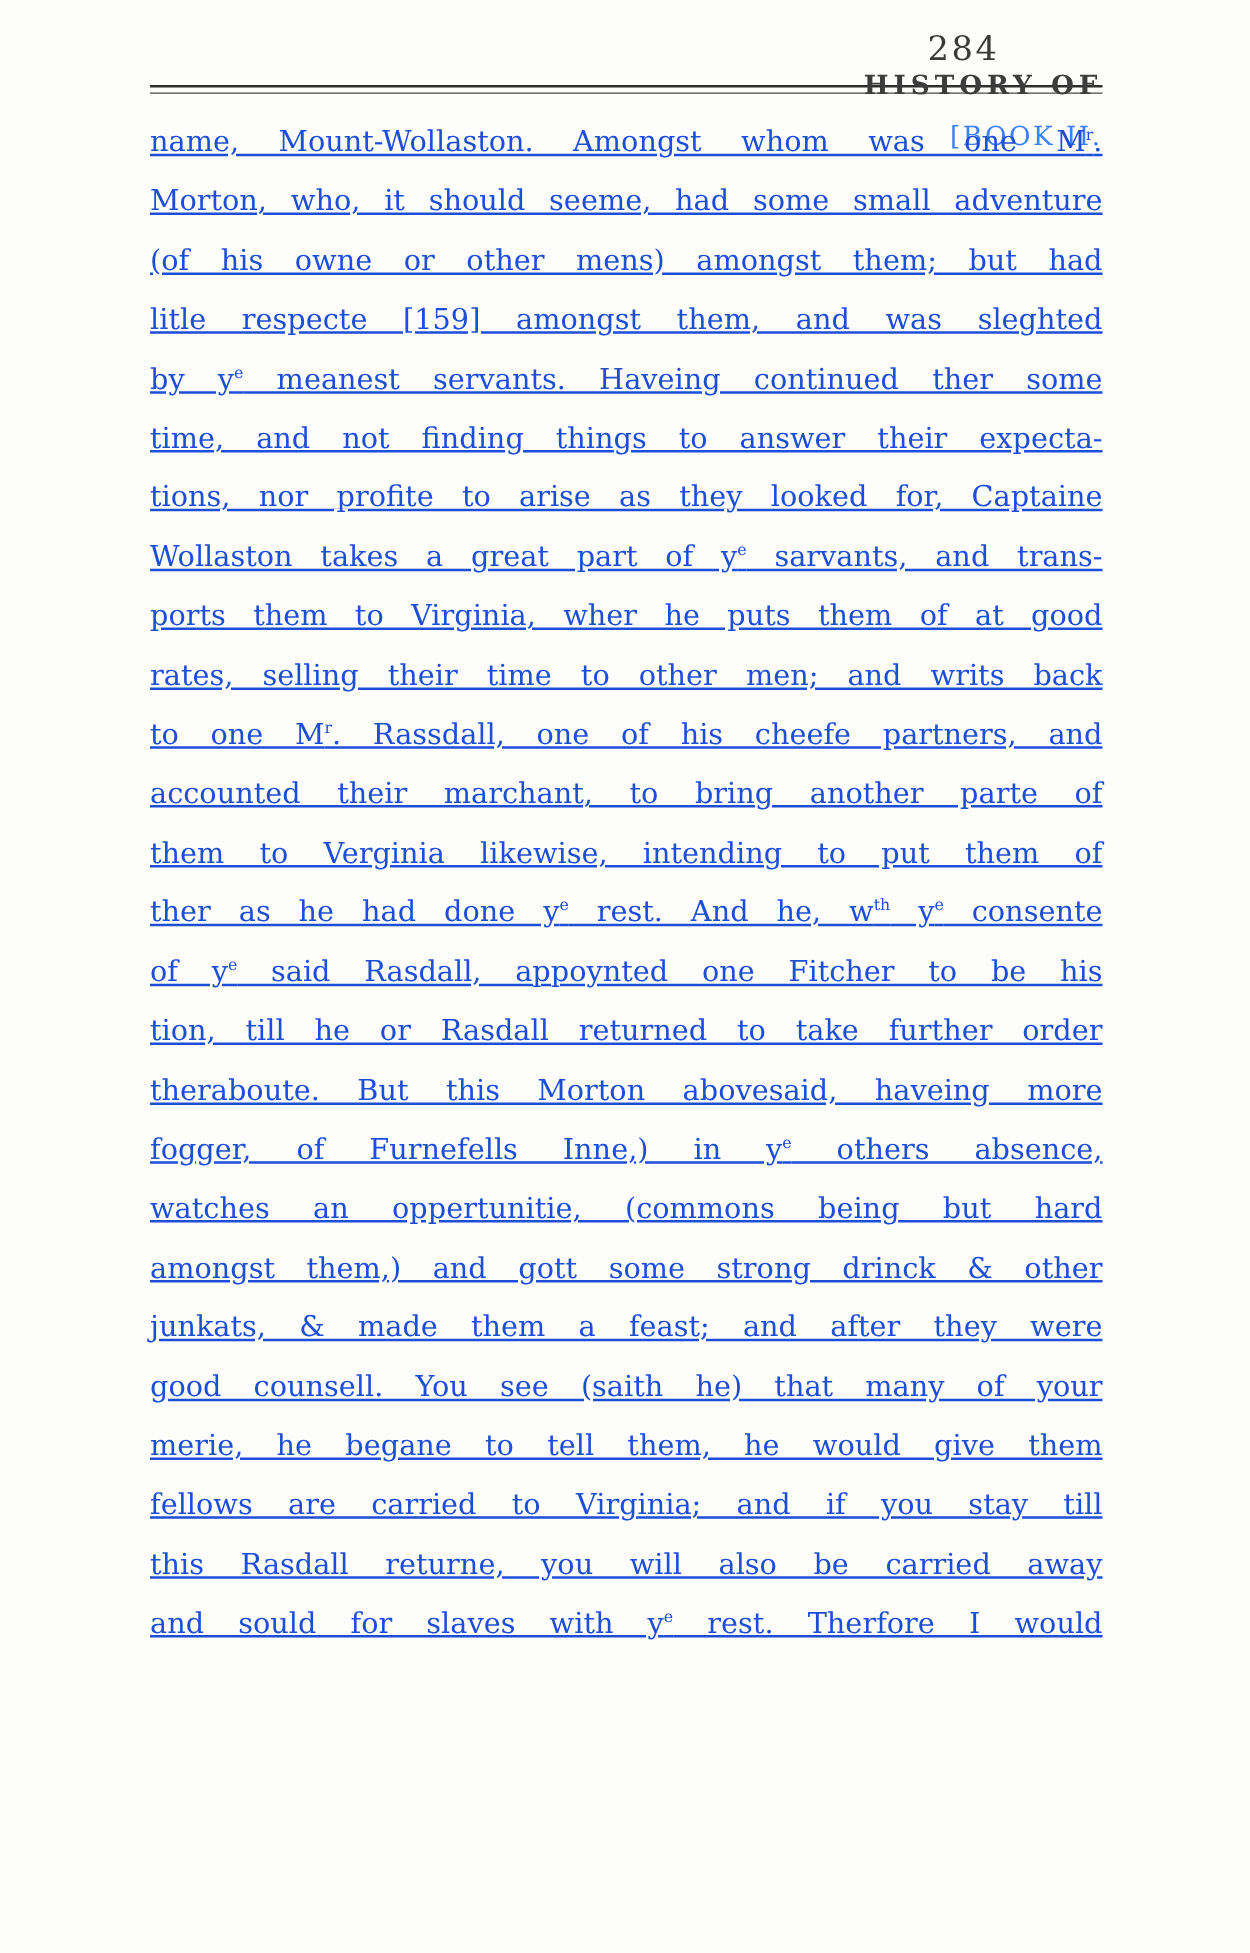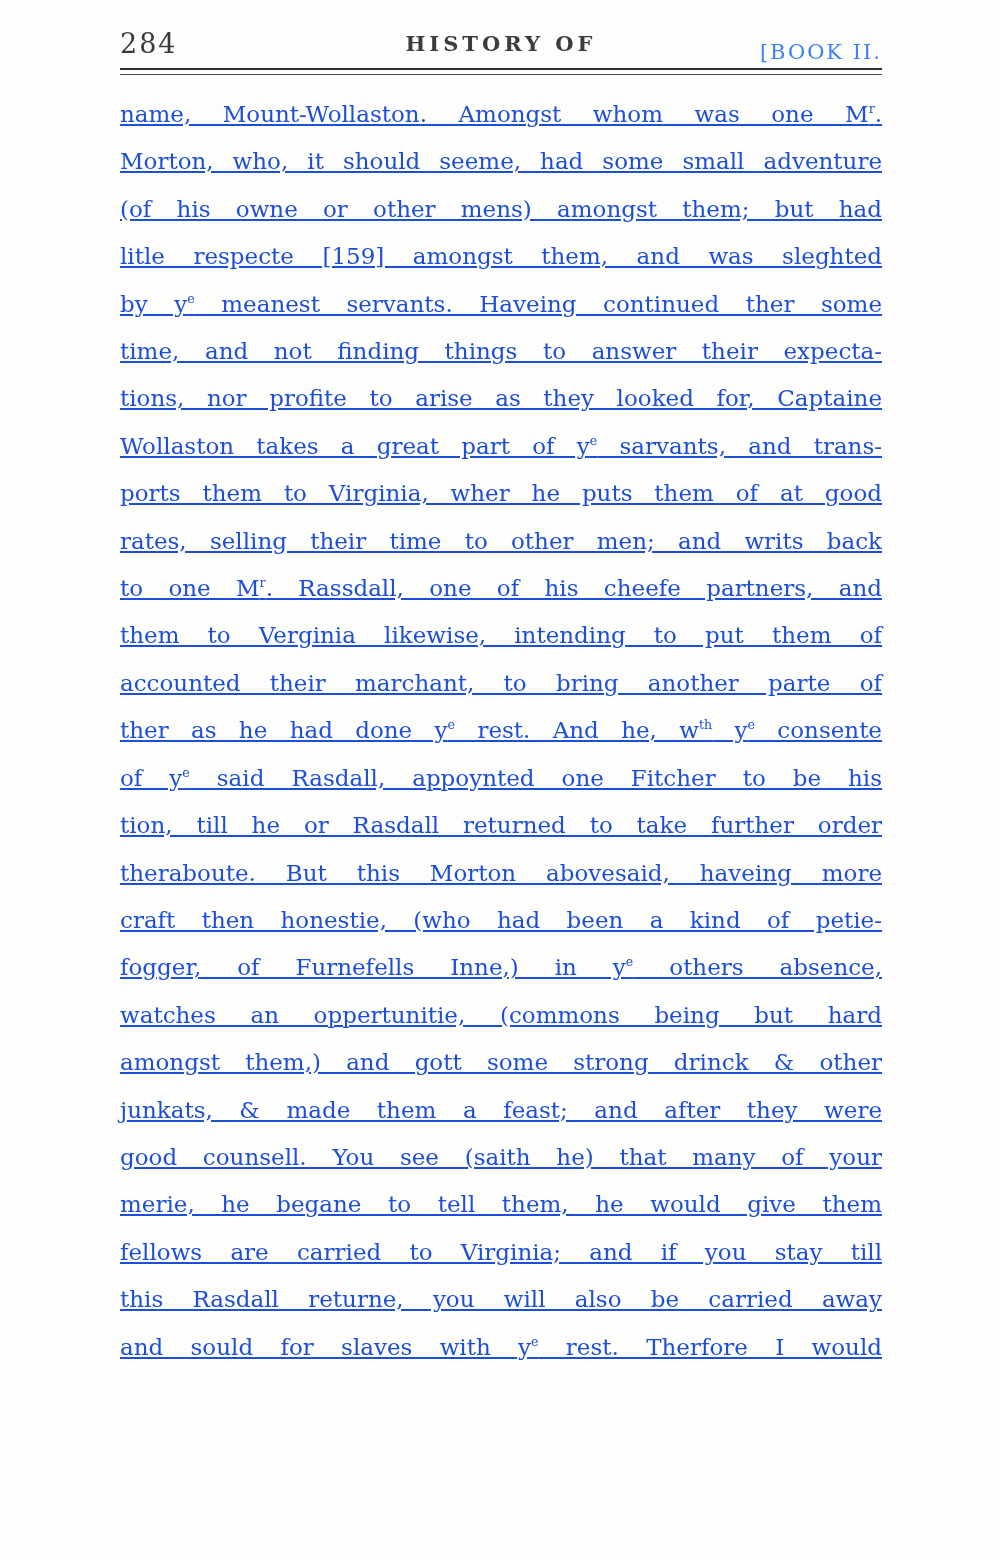--- a/index.html
+++ b/index.html
@@ -15,24 +15,25 @@
     overflow: hidden;
   }
   .page {
     width: 762px;
     margin: 0 auto;
     padding-left: 2px;
   }
   
   .running-head {
     display: flex;
-    align-items: center;
+    align-items: flex-end;
     justify-content: space-between;
     padding-top: 24px;
     height: 38px;
+    flex-direction: column;
   }
   .page-number {
     font-size: 27px;
     letter-spacing: 2px;
     width: 140px;
     color: #3a3a3a;
   }
   .running-title {
     font-size: 21px;
     letter-spacing: 4px;
@@ -93,27 +94,26 @@
       <div class="line">Morton, who, it should seeme, had some small adventure</div>
       <div class="line">(of his owne or other mens) amongst them; but had</div>
       <div class="line">litle respecte [159] amongst them, and was sleghted</div>
       <div class="line">by y<sup>e</sup> meanest servants.  Haveing continued ther some</div>
       <div class="line">time, and not finding things to answer their expecta-</div>
       <div class="line">tions, nor profite to arise as they looked for, Captaine</div>
       <div class="line">Wollaston takes a great part of y<sup>e</sup> sarvants, and trans-</div>
       <div class="line">ports them to Virginia, wher he puts them of at good</div>
       <div class="line">rates, selling their time to other men; and writs back</div>
       <div class="line">to one M<sup>r</sup>. Rassdall, one of his cheefe partners, and</div>
+      <div class="line">accounted their marchant, to bring another parte of</div>
       <div class="line">them to Verginia likewise, intending to put them of</div>
-      <div class="line">accounted their marchant, to bring another parte of</div>
       <div class="line">ther as he had done y<sup>e</sup> rest.  And he, w<sup>th</sup> y<sup>e</sup> consente</div>
       <div class="line">of y<sup>e</sup> said Rasdall, appoynted one Fitcher to be his</div>
       <div class="line">tion, till he or Rasdall returned to take further order</div>
       <div class="line">theraboute.  But this Morton abovesaid, haveing more</div>
-      <div class="line">craft then honestie, (who had been a kind of petie-</div>
       <div class="line">fogger, of Furnefells Inne,) in y<sup>e</sup> others absence,</div>
       <div class="line">watches an oppertunitie, (commons being but hard</div>
       <div class="line">amongst them,) and gott some strong drinck &amp; other</div>
       <div class="line">junkats, &amp; made them a feast; and after they were</div>
       <div class="line">good counsell.  You see (saith he) that many of your</div>
       <div class="line">merie, he begane to tell them, he would give them</div>
       <div class="line">fellows are carried to Virginia; and if you stay till</div>
       <div class="line">this Rasdall returne, you will also be carried away</div>
       <div class="line">and sould for slaves with y<sup>e</sup> rest.  Therfore I would</div>
     </div>

